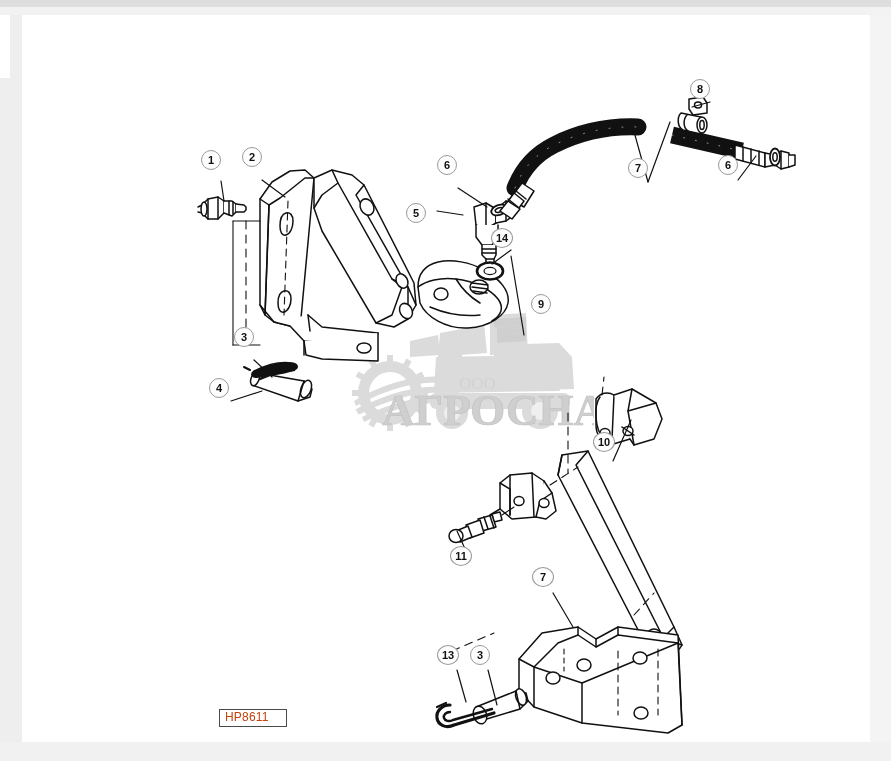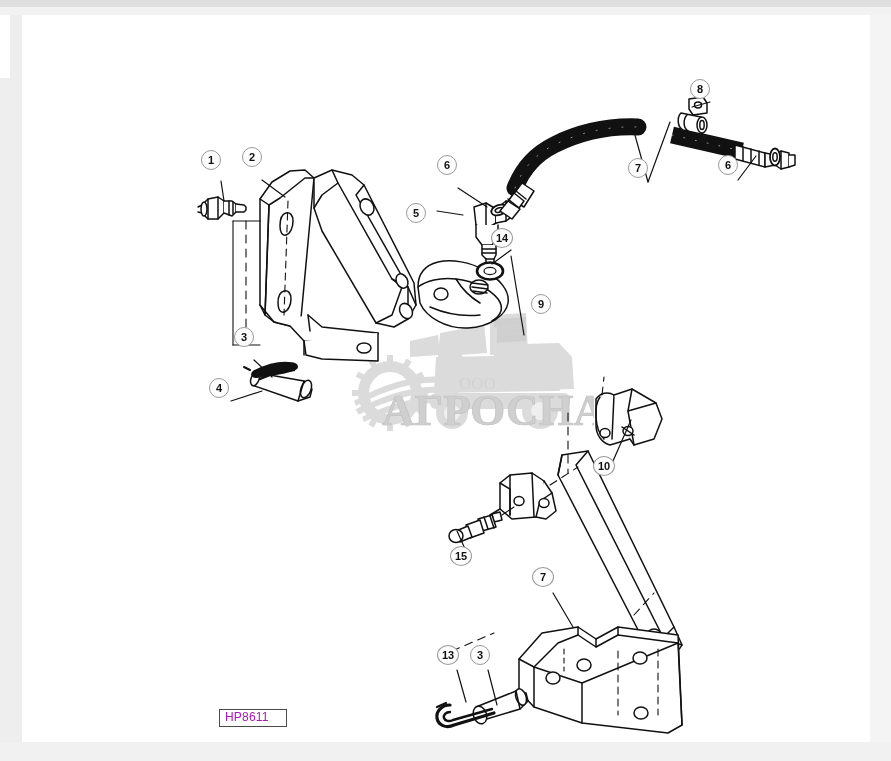--- a/index.html
+++ b/index.html
@@ -83,21 +83,21 @@
   
   .code-label {
     position: absolute;
     left: 219px;
     top: 709px;
     border: 1px solid #4a4a4a;
     padding: 1px 17px 2px 5px;
     font-family: "Liberation Sans", sans-serif;
     font-size: 12px;
     letter-spacing: 0.2px;
-    color: #a21caf;
+    color: #c2410c;
     background: #ffffff;
     line-height: 13px;
   }
   
   .callout {
     position: absolute;
     width: 20px; height: 20px;
     border-radius: 50%;
     border: 1.2px solid #9a9a9a;
     background: #fdfdfd;
@@ -434,25 +434,25 @@
     </div>
   <div class="callout" style="left:628px;  top:158px;">
       <span>7</span>
     </div>
   <div class="callout" style="left:690px;  top:79px;">
       <span>8</span>
     </div>
   <div class="callout" style="left:531px;  top:294px;">
       <span>9</span>
     </div>
-  <div class="callout wide" style="left:593px; top:456px;">
+  <div class="callout wide" style="left:593px; top:432px;">
       <span>10</span>
     </div>
   <div class="callout wide" style="left:450px; top:546px;">
-      <span>15</span>
+      <span>11</span>
     </div>
   <div class="callout wide" style="left:532px; top:567px;">
       <span>7</span>
     </div>
   <div class="callout wide" style="left:437px; top:645px;">
       <span>13</span>
     </div>
   <div class="callout" style="left:470px;  top:645px;">
       <span>3</span>
     </div>

